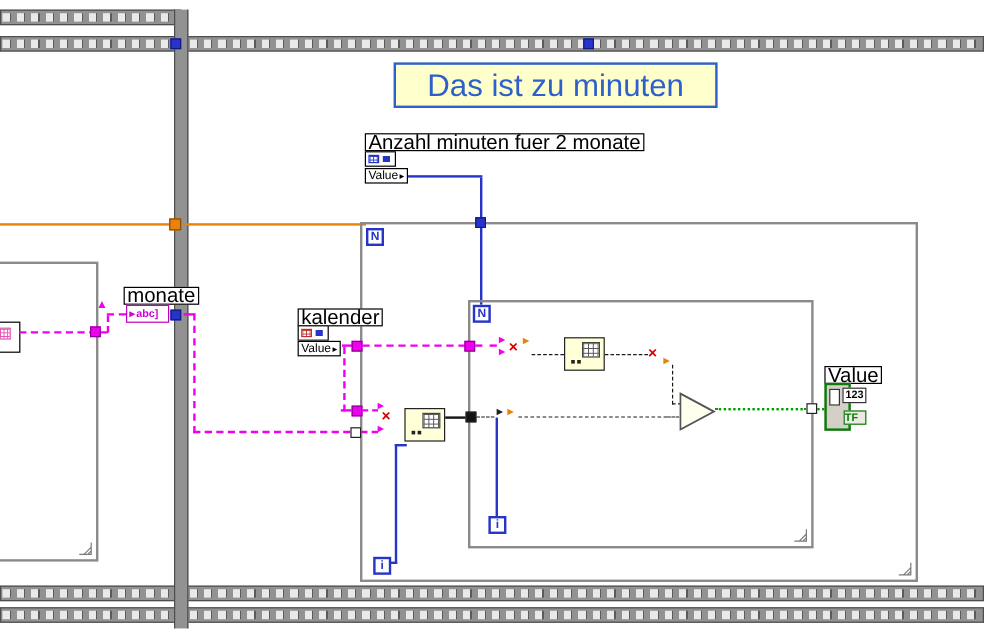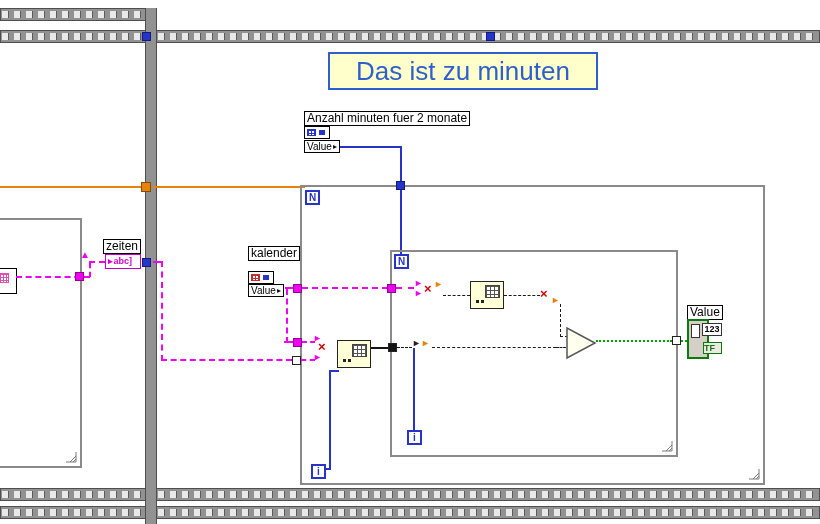--- a/index.html
+++ b/index.html
@@ -9,21 +9,21 @@
   
   .seqbar{position:absolute;background:#929292;border:1px solid #4e4e4e;box-sizing:border-box}
   .holes{margin:2px 1px 0 1px;height:7px;
          background:repeating-linear-gradient(90deg,#e9e9e9 0px,#e9e9e9 6px,#5a5a5a 6px,#5a5a5a 7px,#929292 7px,#929292 12px)}
   .vbar{position:absolute;background:#929292;border-left:1px solid #4e4e4e;border-right:1px solid #4e4e4e;box-sizing:border-box}
   
   .loop{position:absolute;border:2px solid #8a8a8a;box-sizing:border-box}
   .term{position:absolute;width:15px;height:15px;box-sizing:border-box;border:2px solid #2634C8;background:#fff;
         color:#2634C8;font-size:10px;font-weight:bold;display:flex;align-items:center;justify-content:center}
   
-  .label{position:absolute;background:#fff;border:1px solid #000;font-size:12px;line-height:13px;padding:0 2px;white-space:nowrap}
+  .label{position:absolute;background:#fff;border:1px solid #000;font-size:17px;line-height:13px;padding:0 2px;white-space:nowrap}
   .prow{position:absolute;background:#fff;border:1px solid #000;box-sizing:border-box;font-size:10px;line-height:11px;
         display:flex;align-items:center;justify-content:space-between;padding:0 2px}
   .prow .out-arrow{font-size:8px;line-height:8px}
   
   .wh{position:absolute;height:2px}
   .wv{position:absolute;width:2px}
   .w-orange{background:#E8820A}
   .w-blue{background:#2634C8}
   .dash-pink-h{position:absolute;border-top:2px dashed #F000F0}
   .dash-pink-v{position:absolute;border-left:2px dashed #F000F0}
@@ -133,39 +133,39 @@
       <span>N</span>
     </div>
   <div class="term" style="left:407px;top:430px">
       <span>i</span>
     </div>
   <svg class="abs" style="left:661px;top:440px" width="12" height="12">
       <path d="M11,1 V11 H1 M11,5 L5,11 M11,8 L8,11" stroke="#7a7a7a" fill="none"></path>
     </svg>
   <div class="tunnel t-blue" style="left:396px;top:181px"></div>
 
-  <div class="label" style="left:103px;top:239px"><span>zeiten</span></div>
+  <div class="label" style="left:103px;top:239px"><span>monate</span></div>
   <div class="zrow" style="left:105px;top:254px;width:36px;height:15px">
     <span>▸</span>
     <span>abc]</span>
   </div>
   <span class="glyph g-pink" style="left:80px;top:250px;font-size:10px">▲</span>
 
   <div class="dash-pink-h" style="left:16px;top:276px;width:74px"></div>
   <div class="tunnel t-mag" style="left:75px;top:272px"></div>
   <div class="dash-pink-v" style="left:89px;top:263px;height:14px"></div>
   <div class="dash-pink-h" style="left:89px;top:261px;width:16px"></div>
   <div class="tunnel t-blue" style="left:142px;top:258px"></div>
   <div class="dash-pink-h" style="left:153px;top:261px;width:9px"></div>
   <div class="dash-pink-v" style="left:161px;top:261px;height:100px"></div>
   <div class="dash-pink-h" style="left:161px;top:359px;width:131px"></div>
   <div class="tunnel t-hollow" style="left:292px;top:356px"></div>
   <div class="dash-pink-h" style="left:301px;top:359px;width:14px"></div>
 
-  <div class="label" style="left:248px;top:246px"><span>kalender</span></div>
+  <div class="label" style="left:248px;top:257px"><span>kalender</span></div>
   <div class="abs" style="left:248px;top:271px;width:26px;height:13px;background:#fff;border:1px solid #000;box-sizing:border-box">
     <div class="mini grid-red" style="left:2px;top:2px;width:9px;height:7px"></div>
     <div class="mini" style="left:14px;top:3px;width:6px;height:5px;background:#2634C8"></div>
   </div>
   <div class="prow" style="left:248px;top:284px;width:36px;height:13px">
     <span>Value</span>
     <span class="out-arrow">▸</span>
   </div>
 
   <div class="dash-pink-h" style="left:285px;top:287px;width:9px"></div>

